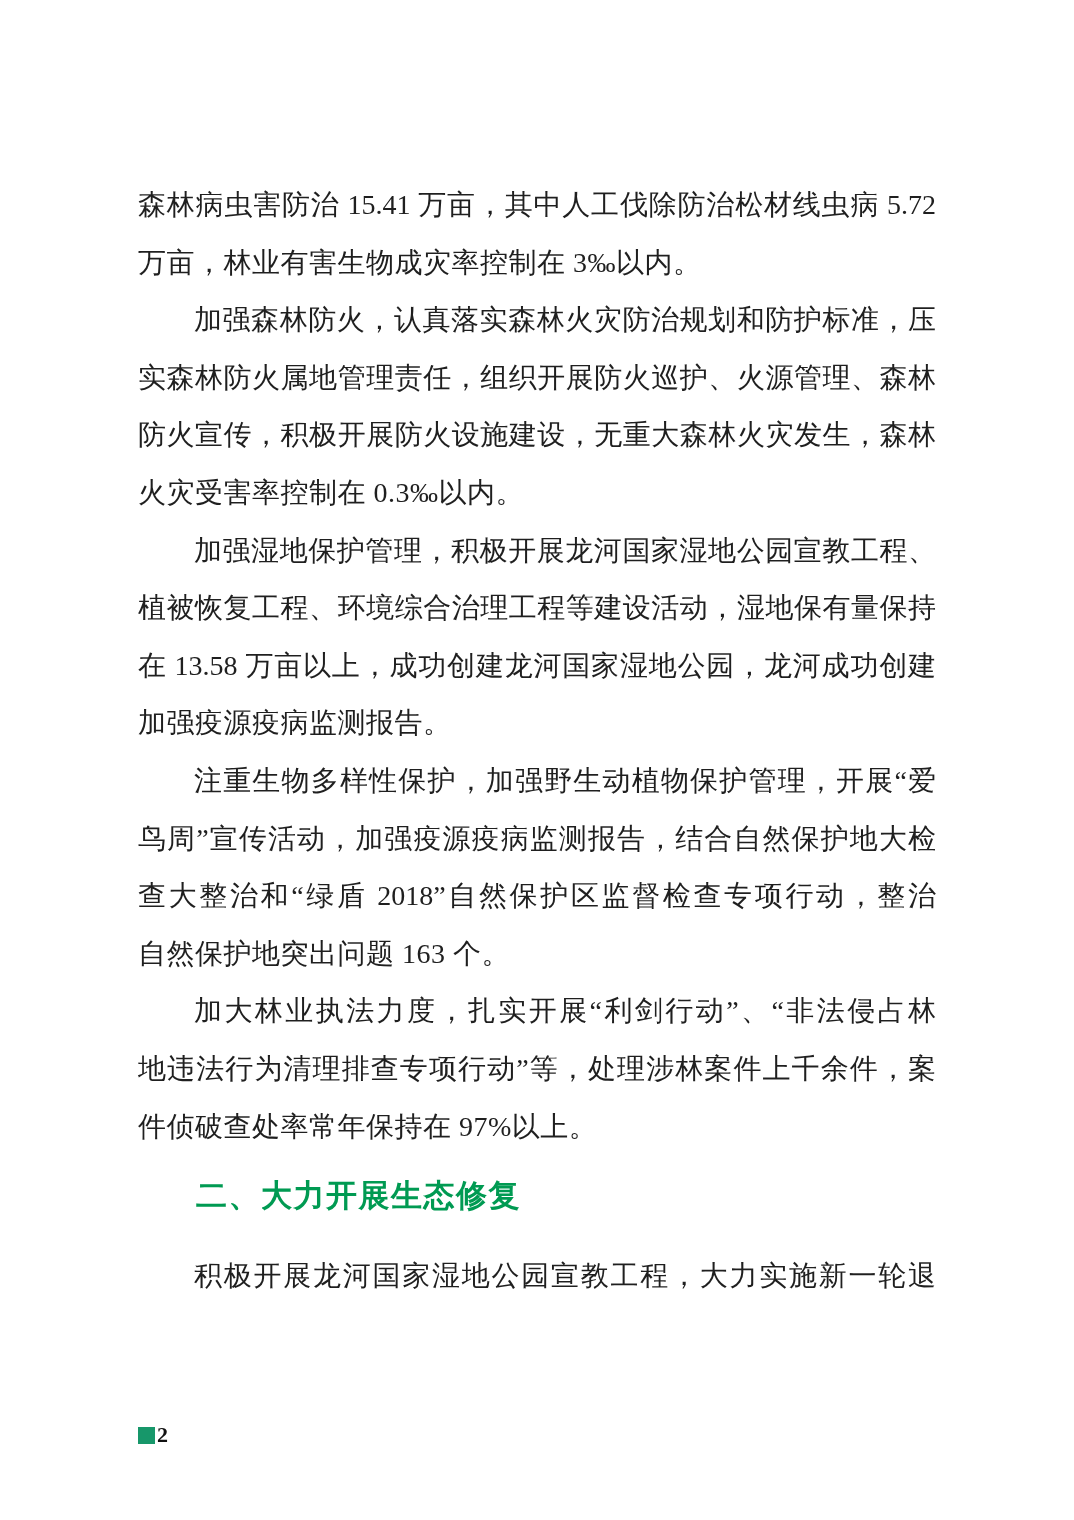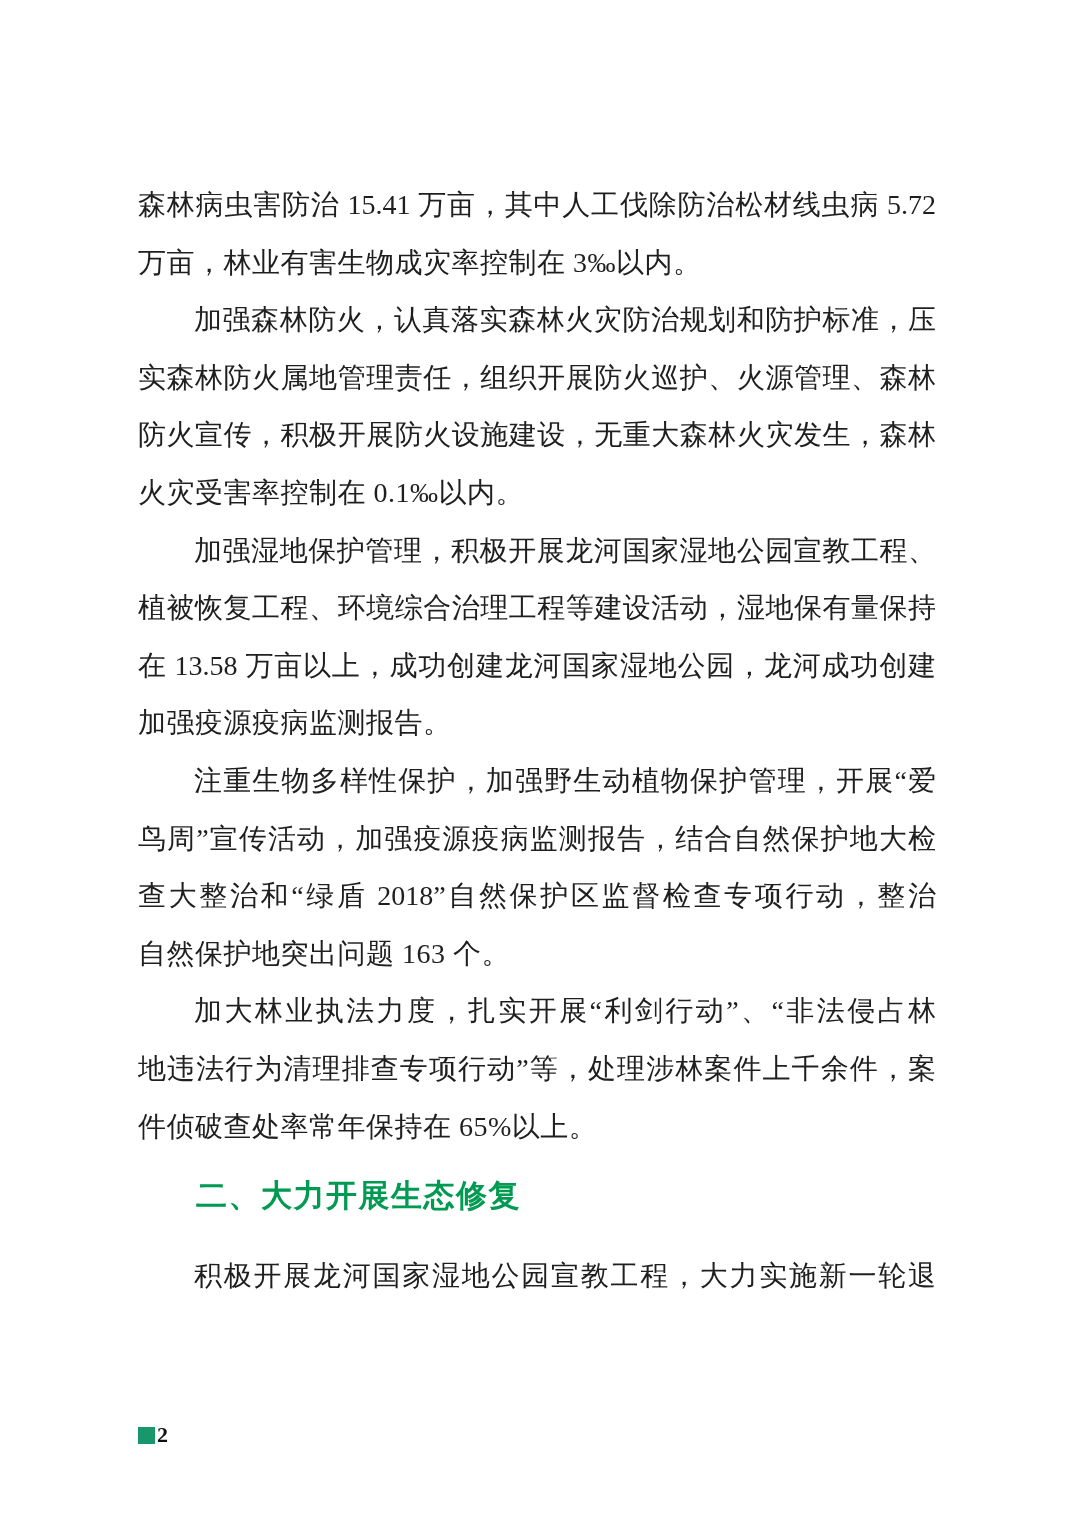--- a/index.html
+++ b/index.html
@@ -72,38 +72,38 @@
 <div class="page">
   <div class="content" id="content" style="color: rgb(31, 31, 31);">
       <div class="paragraph">
         <div class="line fill">森林病虫害防治 15.41 万亩，其中人工伐除防治松材线虫病 5.72</div>
         <div class="line">万亩，林业有害生物成灾率控制在 3‰以内。</div>
       </div>
       <div class="paragraph">
         <div class="line fill indent">加强森林防火，认真落实森林火灾防治规划和防护标准，压</div>
         <div class="line fill">实森林防火属地管理责任，组织开展防火巡护、火源管理、森林</div>
         <div class="line fill">防火宣传，积极开展防火设施建设，无重大森林火灾发生，森林</div>
-        <div class="line">火灾受害率控制在 0.1‰以内。</div>
+        <div class="line">火灾受害率控制在 0.3‰以内。</div>
       </div>
       <div class="paragraph">
         <div class="line fill indent">加强湿地保护管理，积极开展龙河国家湿地公园宣教工程、</div>
         <div class="line fill">植被恢复工程、环境综合治理工程等建设活动，湿地保有量保持</div>
         <div class="line fill">在 13.58 万亩以上，成功创建龙河国家湿地公园，龙河成功创建</div>
         <div class="line">加强疫源疫病监测报告。</div>
       </div>
       <div class="paragraph">
         <div class="line fill indent">注重生物多样性保护，加强野生动植物保护管理，开展“爱</div>
         <div class="line fill">鸟周”宣传活动，加强疫源疫病监测报告，结合自然保护地大检</div>
         <div class="line fill">查大整治和“绿盾 2018”自然保护区监督检查专项行动，整治</div>
         <div class="line">自然保护地突出问题 163 个。</div>
       </div>
       <div class="paragraph">
         <div class="line fill indent">加大林业执法力度，扎实开展“利剑行动”、“非法侵占林</div>
         <div class="line fill">地违法行为清理排查专项行动”等，处理涉林案件上千余件，案</div>
-        <div class="line">件侦破查处率常年保持在 65%以上。</div>
+        <div class="line">件侦破查处率常年保持在 97%以上。</div>
       </div>
       <div class="heading" style="color: rgb(0, 154, 82);">二、大力开展生态修复</div>
       <div class="paragraph">
         <div class="line fill indent">积极开展龙河国家湿地公园宣教工程，大力实施新一轮退</div>
       </div>
     </div>
   <div class="footer">
     <span class="footer-square" id="footer-square" style="background: rgb(23, 151, 106);"></span>
     <span class="footer-page-number">2</span>
   </div>

